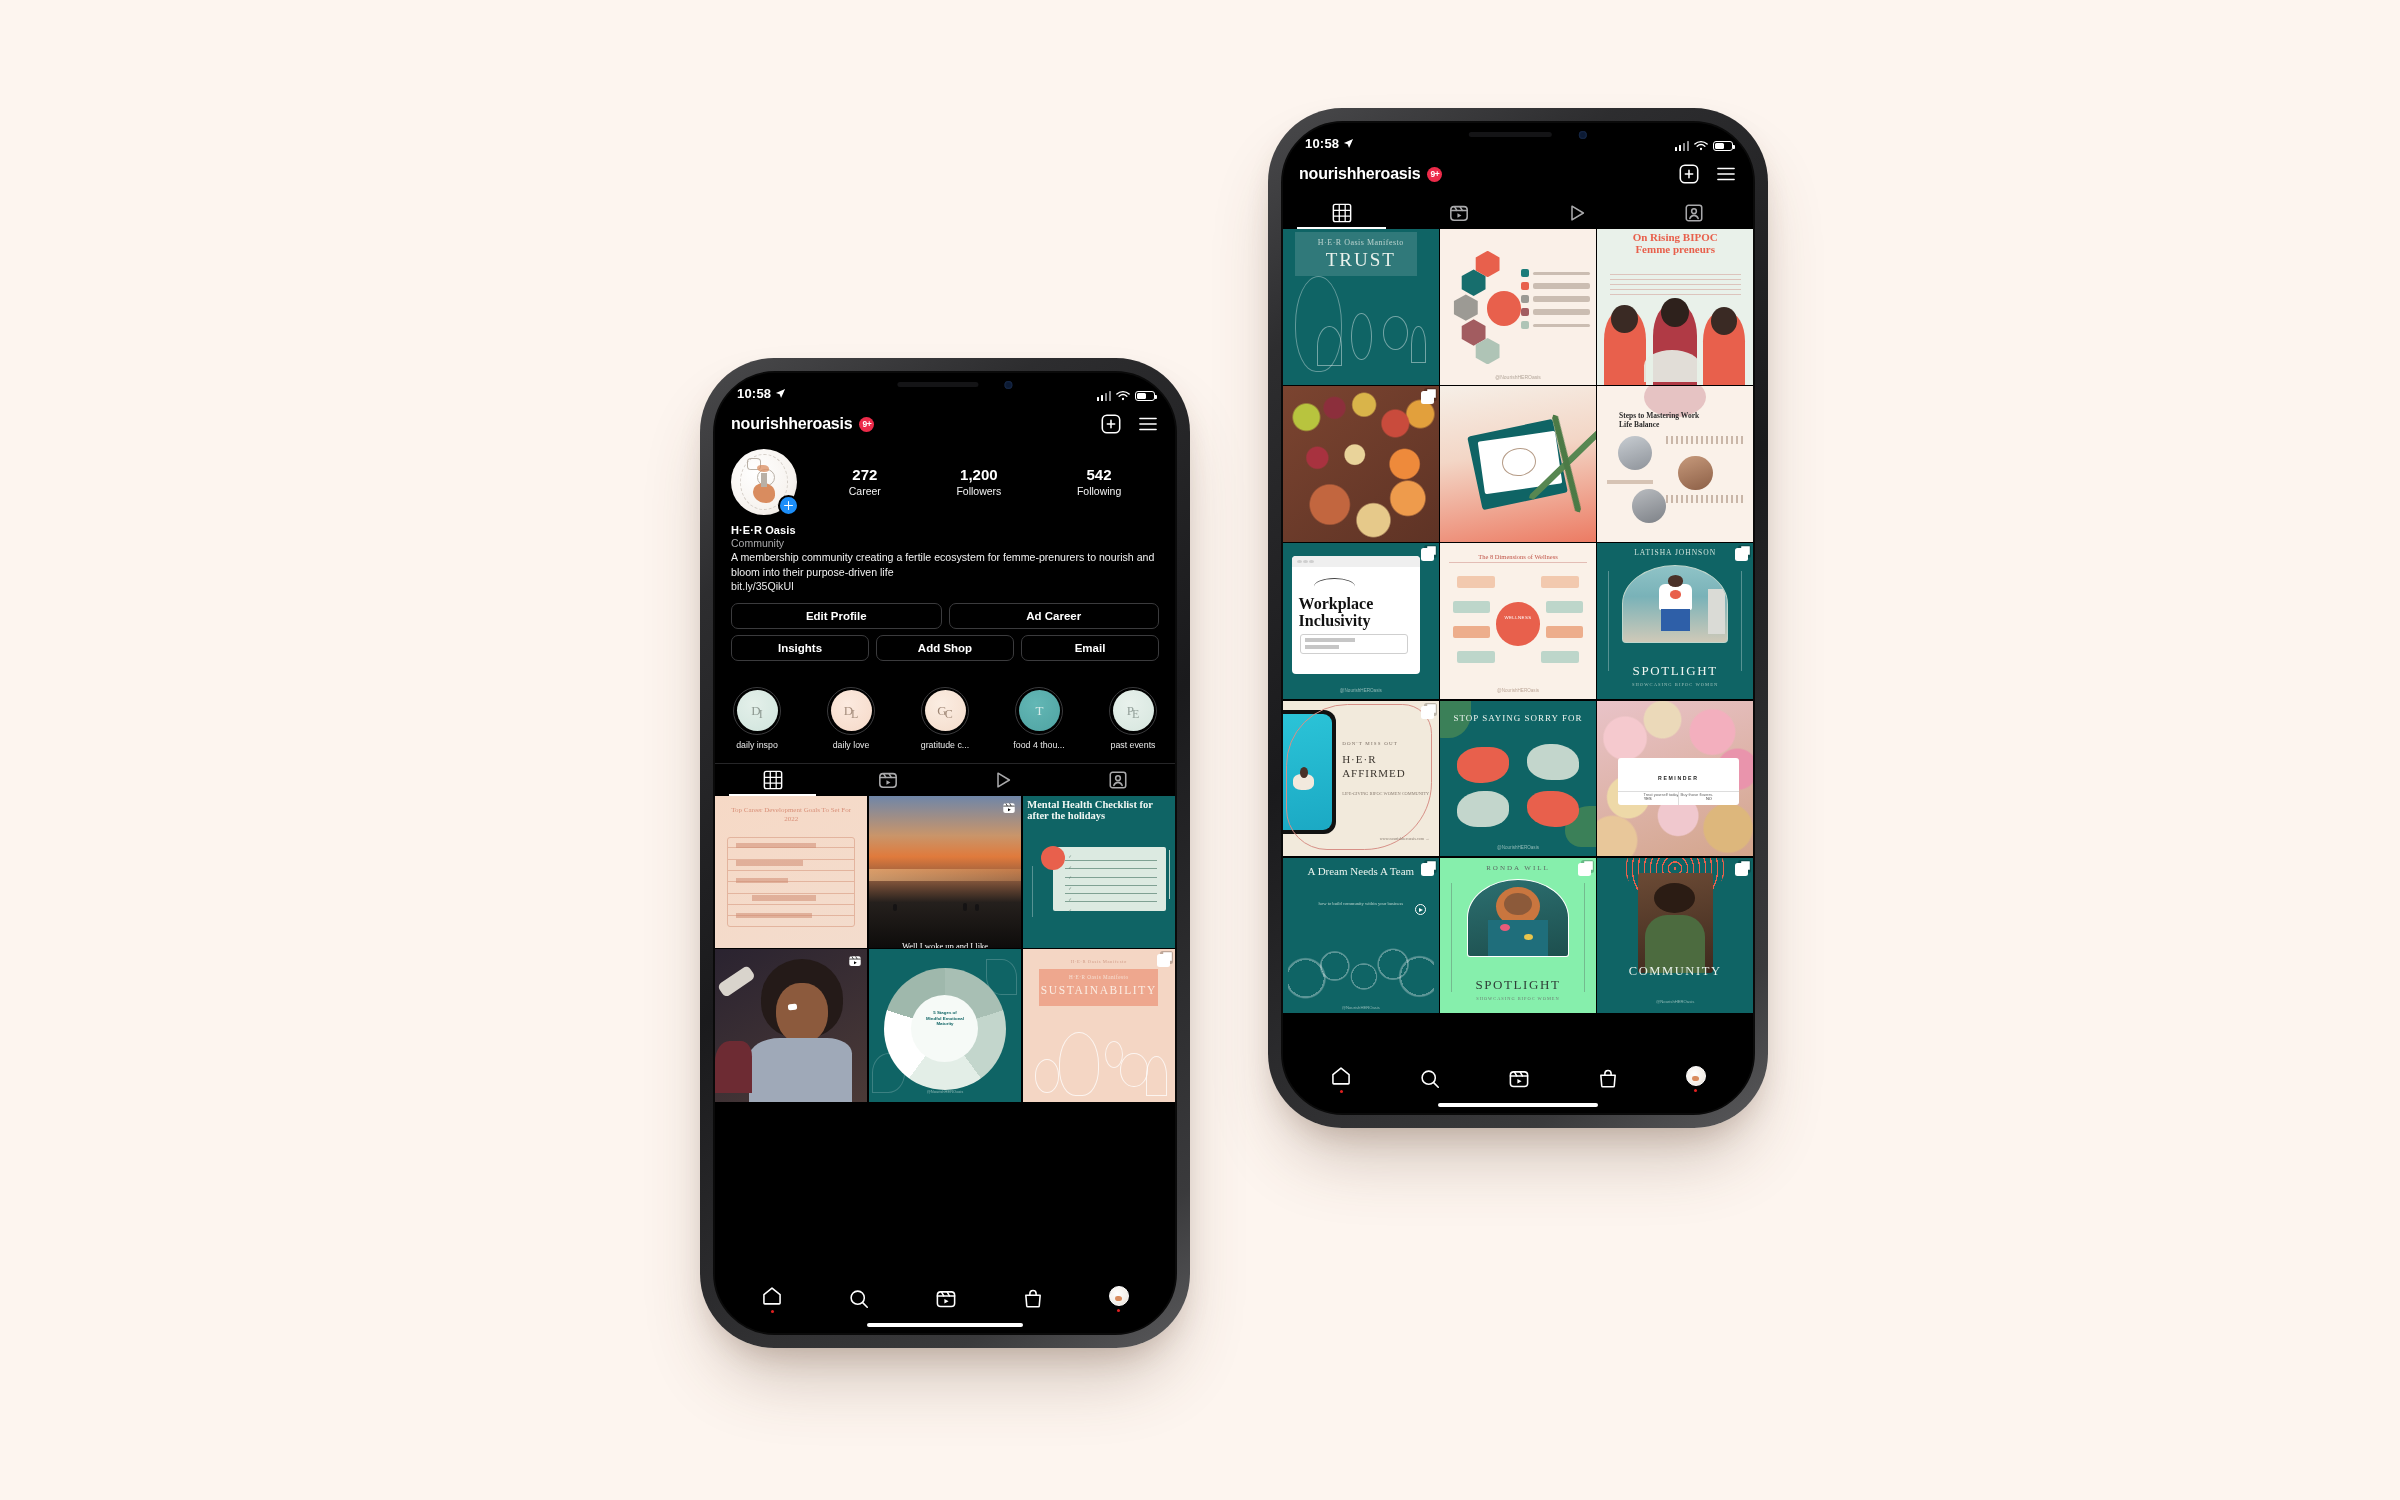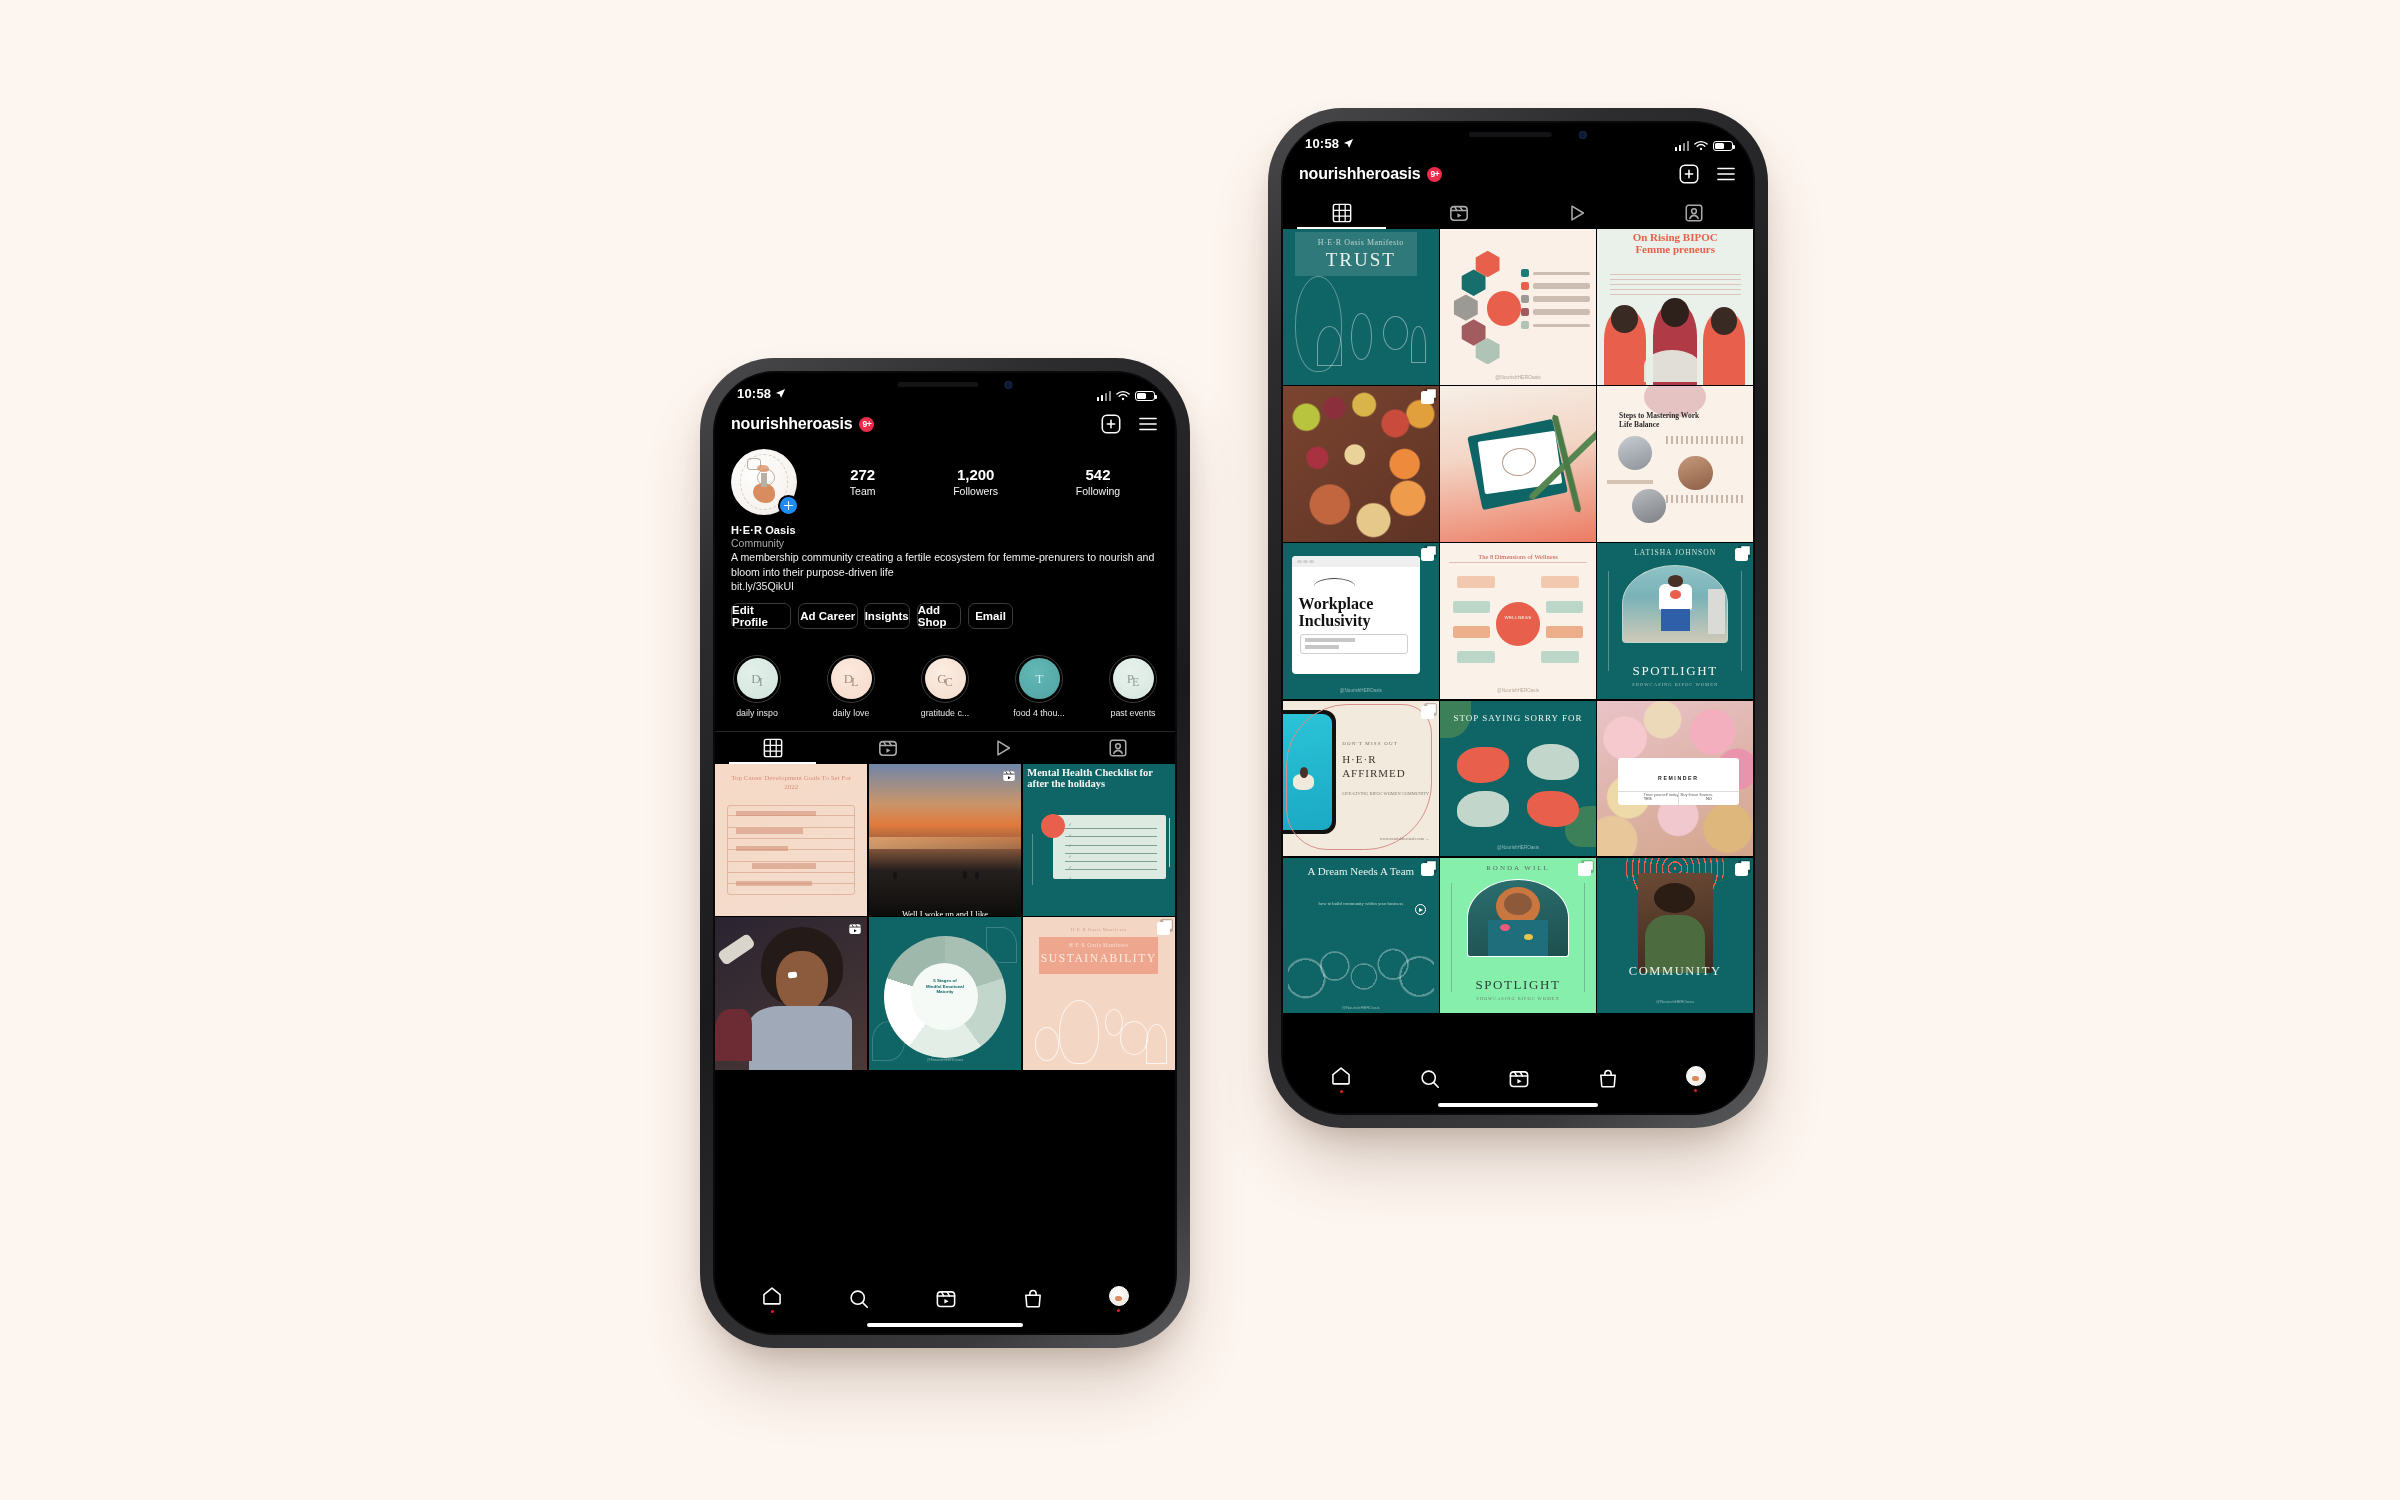--- a/index.html
+++ b/index.html
@@ -106,21 +106,21 @@
   .stat .num { color:#fff; font-size:15px; font-weight:700; line-height:1.25; }
   .stat .lbl { color:#f2f2f2; font-size:10.5px; line-height:1.3; }
 
   .bio { padding:9px 16px 0 16px; color:#fff; }
   .bio .name { font-size:11px; font-weight:700; letter-spacing:.1px; }
   .bio .cat { font-size:10.5px; color:#a9a9ab; margin-top:.5px; }
   .bio .desc { font-size:10.6px; line-height:1.42; margin-top:1px; color:#f0f0f0; }
   .bio .link { font-size:10.6px; color:#e8e8e8; margin-top:0px; }
 
   
-  .btn-rows { padding:11px 16px 12px 16px; display:flex; flex-direction:row; gap:6px; }
+  .btn-rows { padding:11px 16px 12px 16px; display:flex; flex-direction:column; gap:6px; }
   .btn-row { display:flex; gap:7px; }
   .abtn {
     flex:1; border:1px solid #3b3b3d; border-radius:7px;
     color:#fff; font-size:11.5px; font-weight:600;
     height:26px; display:flex; align-items:center; justify-content:center;
     background:transparent;
   }
 
   
   .highlights { display:flex; justify-content:space-between; padding:14px 16px 0 16px; }
@@ -618,21 +618,21 @@
               <div class="ln" style="left:24%;top:14%;width:22%;height:18%;border-radius:30%"></div>
               <div class="blob" style="left:33%;top:52%;width:34%;height:30%"></div>
               <div class="blob" style="left:40%;top:24%;width:17%;height:11%;opacity:.75"></div>
               <div style="position:absolute;left:46%;top:36%;width:9%;height:22%;background:#b9b0a6"></div>
             </div>
             <div class="addbtn"></div>
           </div>
           <div class="stats">
             <div class="stat">
               <div class="num">272</div>
-              <div class="lbl">Team</div>
+              <div class="lbl">Career</div>
             </div>
             <div class="stat">
               <div class="num">1,200</div>
               <div class="lbl">Followers</div>
             </div>
             <div class="stat">
               <div class="num">542</div>
               <div class="lbl">Following</div>
             </div>
           </div>

